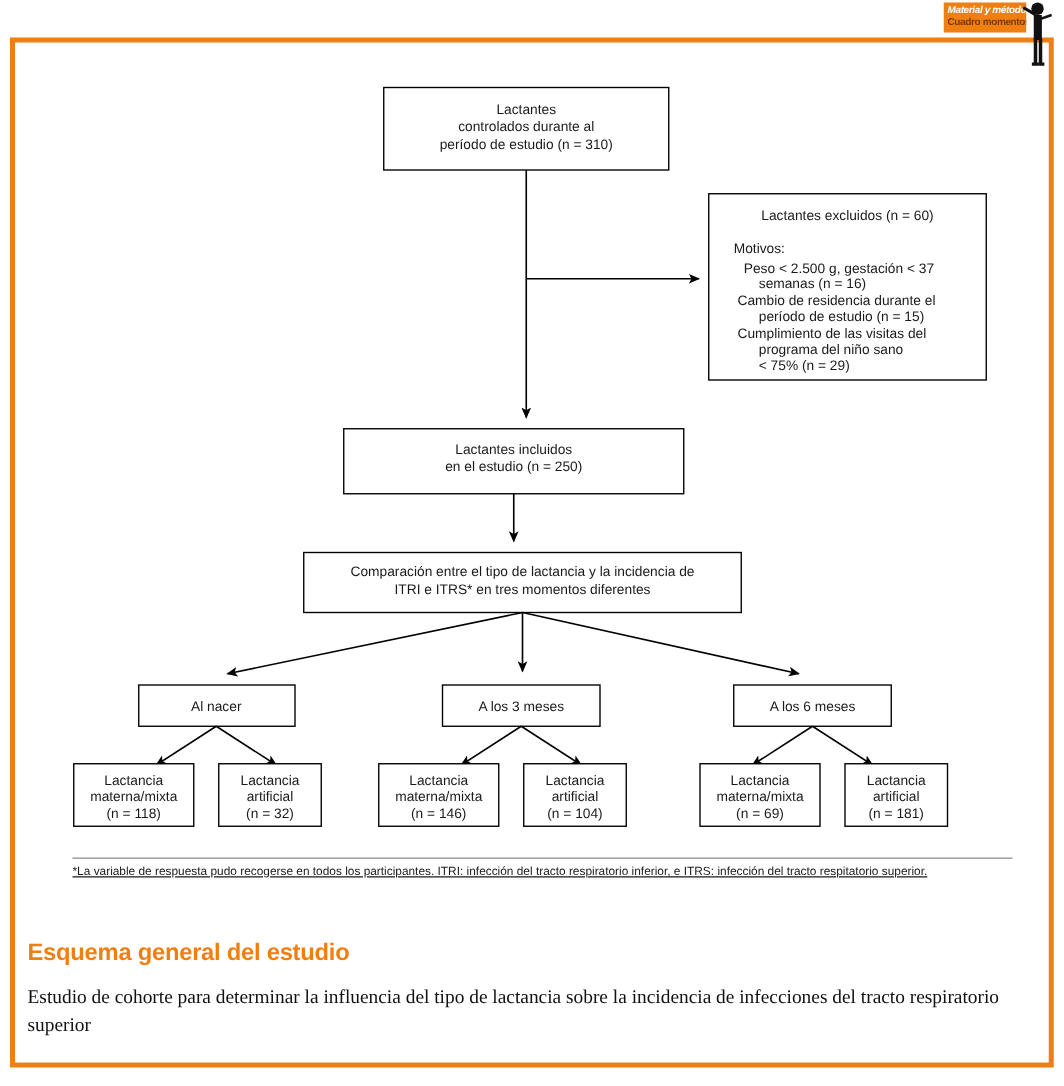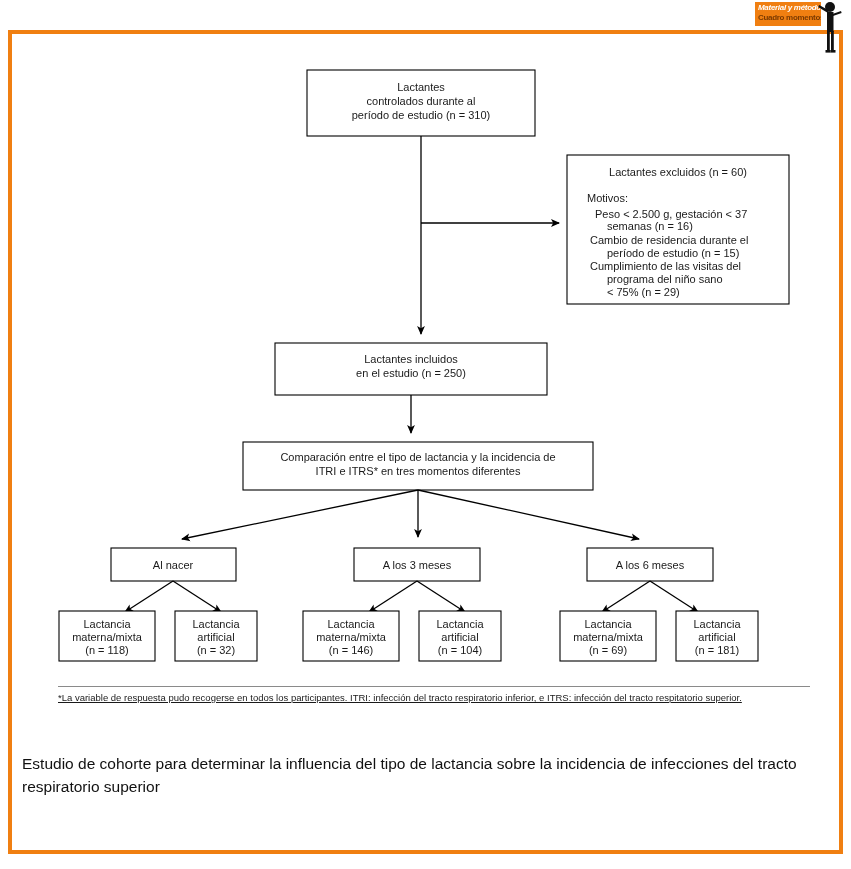--- a/index.html
+++ b/index.html
@@ -125,21 +125,21 @@
   }
   #caption-title {
     font-family: "Liberation Sans", sans-serif;
     font-size: 19px;
     font-weight: bold;
     color: #F07F11;
     letter-spacing: -0.2px;
     margin: 0 0 12px 0;
   }
   #caption-desc {
-    font-family: Liberation Sans, sans-serif;
+    font-family: Liberation Serif, serif;
     font-size: 15.5px;
     color: #111111;
     line-height: 23px;
     margin: 0;
     max-width: 792px;
   }
 </style>
 </head>
 <body>
 
@@ -269,14 +269,15 @@
     <text class="fc-text fc-text-mid" x="705" y="594">Lactancia</text>
     <text class="fc-text fc-text-mid" x="705" y="607">artificial</text>
     <text class="fc-text fc-text-mid" x="705" y="620">(n = 181)</text>
   </g>
 </svg>
 
 <div id="footnote-rule"></div>
 <div id="footnote">*La variable de respuesta pudo recogerse en todos los participantes. ITRI: infección del tracto respiratorio inferior, e ITRS: infección del tracto respitatorio superior.</div>
 
 <div id="caption-block">
+  <div id="caption-title">Esquema general del estudio</div>
   <div id="caption-desc">Estudio de cohorte para determinar la influencia del tipo de lactancia sobre la incidencia de infecciones del tracto respiratorio superior</div>
 </div>
 
 </body></html>

